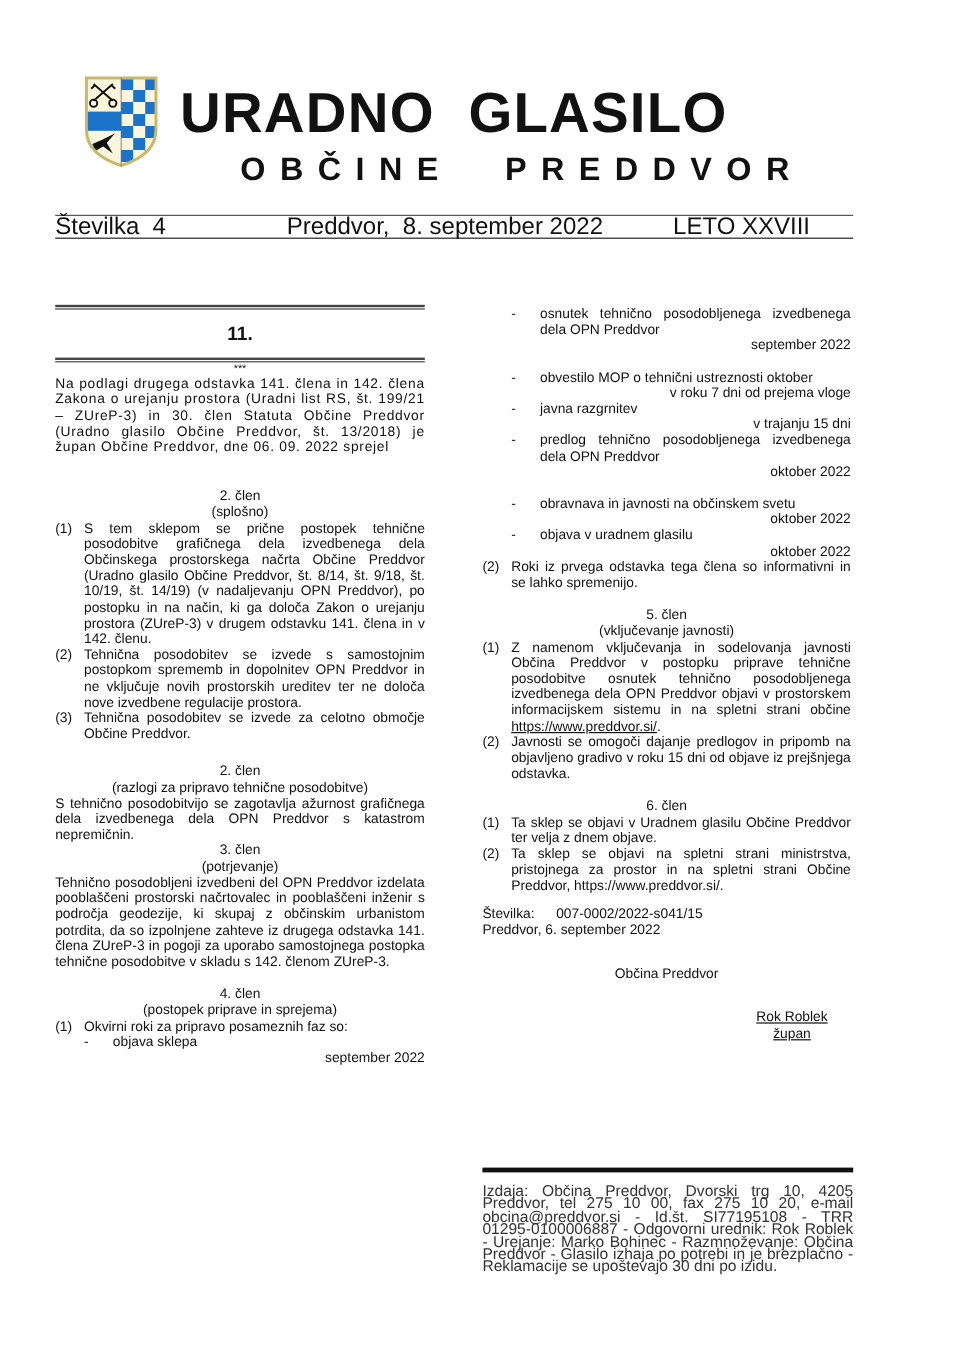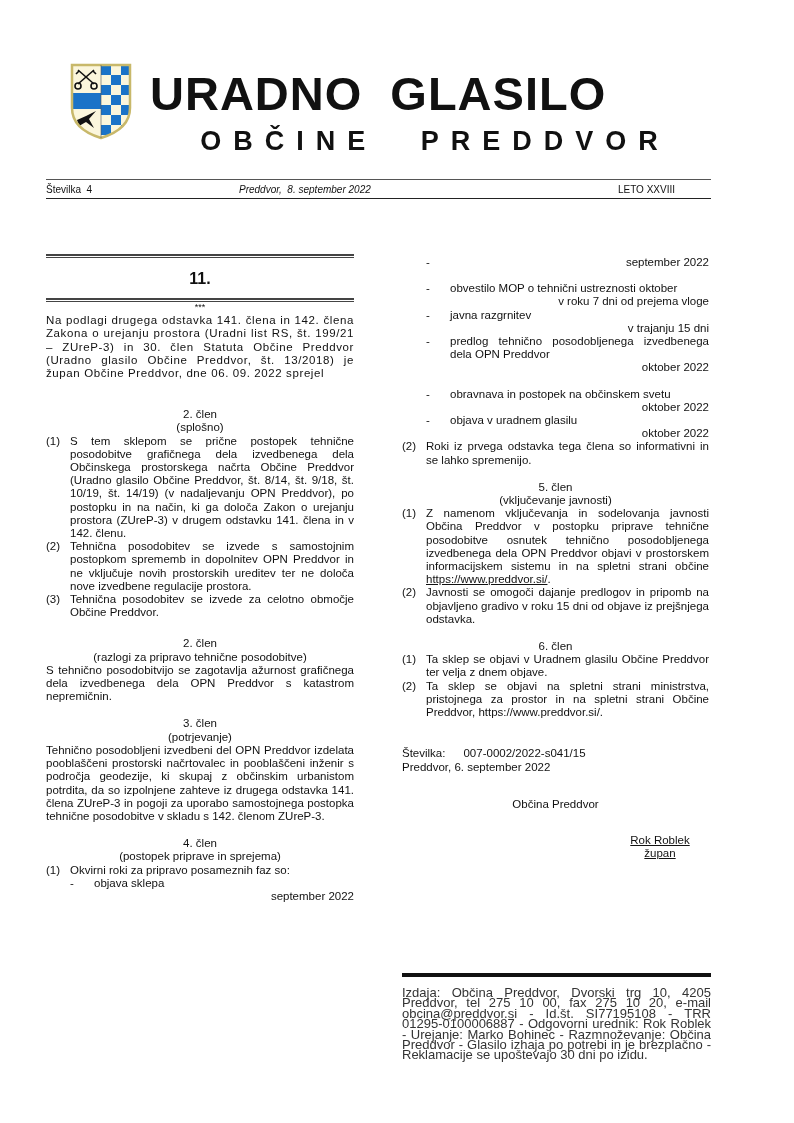--- a/index.html
+++ b/index.html
@@ -6,23 +6,23 @@
   body { width: 794px; height: 1123px; position: relative; overflow: hidden; font-family: "Liberation Sans", sans-serif; color: #111; }
   .abs { position: absolute; }
 
   
   .crest { left: 68px; top: 62px; width: 66px; height: 78px; }
   .title-main { left: 150px; width: 570px; top: 66px; font-family: "Liberation Sans", sans-serif; font-weight: bold; font-size: 47px; letter-spacing: 1px; line-height: 56px; word-spacing: 14px; }
   .title-sub { left: 150px; width: 570px; top: 124px; text-align: center; font-weight: bold; font-size: 27px; letter-spacing: 12px; line-height: 34px; word-spacing: 24px; }
 
   .rule-top { left: 46px; width: 665px; top: 179px; height: 0; border-top: 1.5px solid #555; }
   .rule-bot { left: 46px; width: 665px; top: 198px; height: 0; border-top: 1px solid #222; }
-  .issue-row { left: 46px; width: 665px; top: 181px; height: 17px; font-size: 10px; line-height: 17px; }
+  .issue-row { left: 46px; width: 665px; top: 181px; height: 17px; font-size: 20px; line-height: 17px; }
   .issue-row .l { position: absolute; left: 0; }
-  .issue-row .c { position: absolute; left: 193px; font-style: italic; }
+  .issue-row .c { position: absolute; left: 193px; }
   .issue-row .r { position: absolute; right: 36px; }
 
   
   .col { font-size: 11.5px; line-height: 13.2px; }
   .colL { left: 46px; width: 308px; }
   .colR { left: 402px; width: 307px; }
 
   .dbl-rule { height: 0; border-top: 2px solid #444; border-bottom: 1px solid #444; height: 1px; }
   .just { text-align: justify; text-align-last: left; }
   .center { text-align: center; }
@@ -105,62 +105,62 @@
   <div class="center" style="margin-top:28px;">2. člen</div>
   <div class="center">(splošno)</div>
   <div class="item"><span class="num">(1)</span><span>S tem sklepom se prične postopek tehnične posodobitve grafičnega dela izvedbenega dela Občinskega prostorskega načrta Občine Preddvor (Uradno glasilo Občine Preddvor, št. 8/14, št. 9/18, št. 10/19, št. 14/19) (v nadaljevanju OPN Preddvor), po postopku in na način, ki ga določa Zakon o urejanju prostora (ZUreP-3) v drugem odstavku 141. člena in v 142. členu.</span></div>
   <div class="item"><span class="num">(2)</span><span>Tehnična posodobitev se izvede s samostojnim postopkom sprememb in dopolnitev OPN Preddvor in ne vključuje novih prostorskih ureditev ter ne določa nove izvedbene regulacije prostora.</span></div>
   <div class="item"><span class="num">(3)</span><span>Tehnična posodobitev se izvede za celotno območje Občine Preddvor.</span></div>
 
   <div class="center" style="margin-top:18px;">2. člen</div>
   <div class="center">(razlogi za pripravo tehnične posodobitve)</div>
   <div class="just">S tehnično posodobitvijo se zagotavlja ažurnost grafičnega dela izvedbenega dela OPN Preddvor s katastrom nepremičnin.</div>
 
-  <div class="center" style="margin-top:14px;">3. člen</div>
+  <div class="center" style="">3. člen</div>
   <div class="center">(potrjevanje)</div>
   <div class="just">Tehnično posodobljeni izvedbeni del OPN Preddvor izdelata pooblaščeni prostorski načrtovalec in pooblaščeni inženir s področja geodezije, ki skupaj z občinskim urbanistom potrdita, da so izpolnjene zahteve iz drugega odstavka 141. člena ZUreP-3 in pogoji za uporabo samostojnega postopka tehnične posodobitve v skladu s 142. členom ZUreP-3.</div>
 
   <div class="center" style="margin-top:14px;">4. člen</div>
   <div class="center">(postopek priprave in sprejema)</div>
   <div class="item"><span class="num">(1)</span><span>Okvirni roki za pripravo posameznih faz so:</span></div>
   <div class="dash"><span class="d">-</span><span>objava sklepa</span></div>
   <div class="right">september 2022</div>
 </div>
 
 <div class="abs col colR" style="top:256px;">
-  <div class="dash just"><span class="d">-</span></div>
+  <div class="dash just"><span class="d">-</span><span>osnutek tehnično posodobljenega izvedbenega dela OPN Preddvor</span></div>
   <div class="right">september 2022</div>
 
   <div class="dash" style="margin-top:13px;"><span class="d">-</span><span>obvestilo MOP o tehnični ustreznosti oktober</span></div>
   <div class="right">v roku 7 dni od prejema vloge</div>
 
   <div class="dash"><span class="d">-</span><span>javna razgrnitev</span></div>
   <div class="right">v trajanju 15 dni</div>
 
   <div class="dash just"><span class="d">-</span><span>predlog tehnično posodobljenega izvedbenega dela OPN Preddvor</span></div>
   <div class="right">oktober 2022</div>
 
-  <div class="dash" style="margin-top:13px;"><span class="d">-</span><span>obravnava in postopek na občinskem svetu</span></div>
+  <div class="dash" style="margin-top:13px;"><span class="d">-</span><span>obravnava in javnosti na občinskem svetu</span></div>
   <div class="right">oktober 2022</div>
 
   <div class="dash"><span class="d">-</span><span>objava v uradnem glasilu</span></div>
   <div class="right">oktober 2022</div>
 
   <div class="item"><span class="num">(2)</span><span>Roki iz prvega odstavka tega člena so informativni in se lahko spremenijo.</span></div>
 
   <div class="center" style="margin-top:14px;">5. člen</div>
   <div class="center">(vključevanje javnosti)</div>
   <div class="item"><span class="num">(1)</span><span>Z namenom vključevanja in sodelovanja javnosti Občina Preddvor v postopku priprave tehnične posodobitve osnutek tehnično posodobljenega izvedbenega dela OPN Preddvor objavi v prostorskem informacijskem sistemu in na spletni strani občine </span><a class="link" href="#">https://www.preddvor.si/</a><span>.</span></div>
   <div class="item"><span class="num">(2)</span><span>Javnosti se omogoči dajanje predlogov in pripomb na objavljeno gradivo v roku 15 dni od objave iz prejšnjega odstavka.</span></div>
 
   <div class="center" style="margin-top:14px;">6. člen</div>
   <div class="item"><span class="num">(1)</span><span>Ta sklep se objavi v Uradnem glasilu Občine Preddvor ter velja z dnem objave.</span></div>
   <div class="item"><span class="num">(2)</span><span>Ta sklep se objavi na spletni strani ministrstva, pristojnega za prostor in na spletni strani Občine Preddvor, https://www.preddvor.si/.</span></div>
 
-  <div style="margin-top:28px;"><span>Številka:</span><span style="margin-left:18px;">007-0002/2022-s041/15</span></div>
+  <div style="margin-top:10px;"><span>Številka:</span><span style="margin-left:18px;">007-0002/2022-s041/15</span></div>
   <div>Preddvor, 6. september 2022</div>
 
   <div class="center" style="margin-top:24px;">Občina Preddvor</div>
   <div style="margin-top:23px; margin-left:218px; width:80px; text-align:center;text-decoration:underline;">
     <div>Rok Roblek</div>
     <div>župan</div>
   </div>
 </div>
 
 <div class="abs footer-rule"></div>

